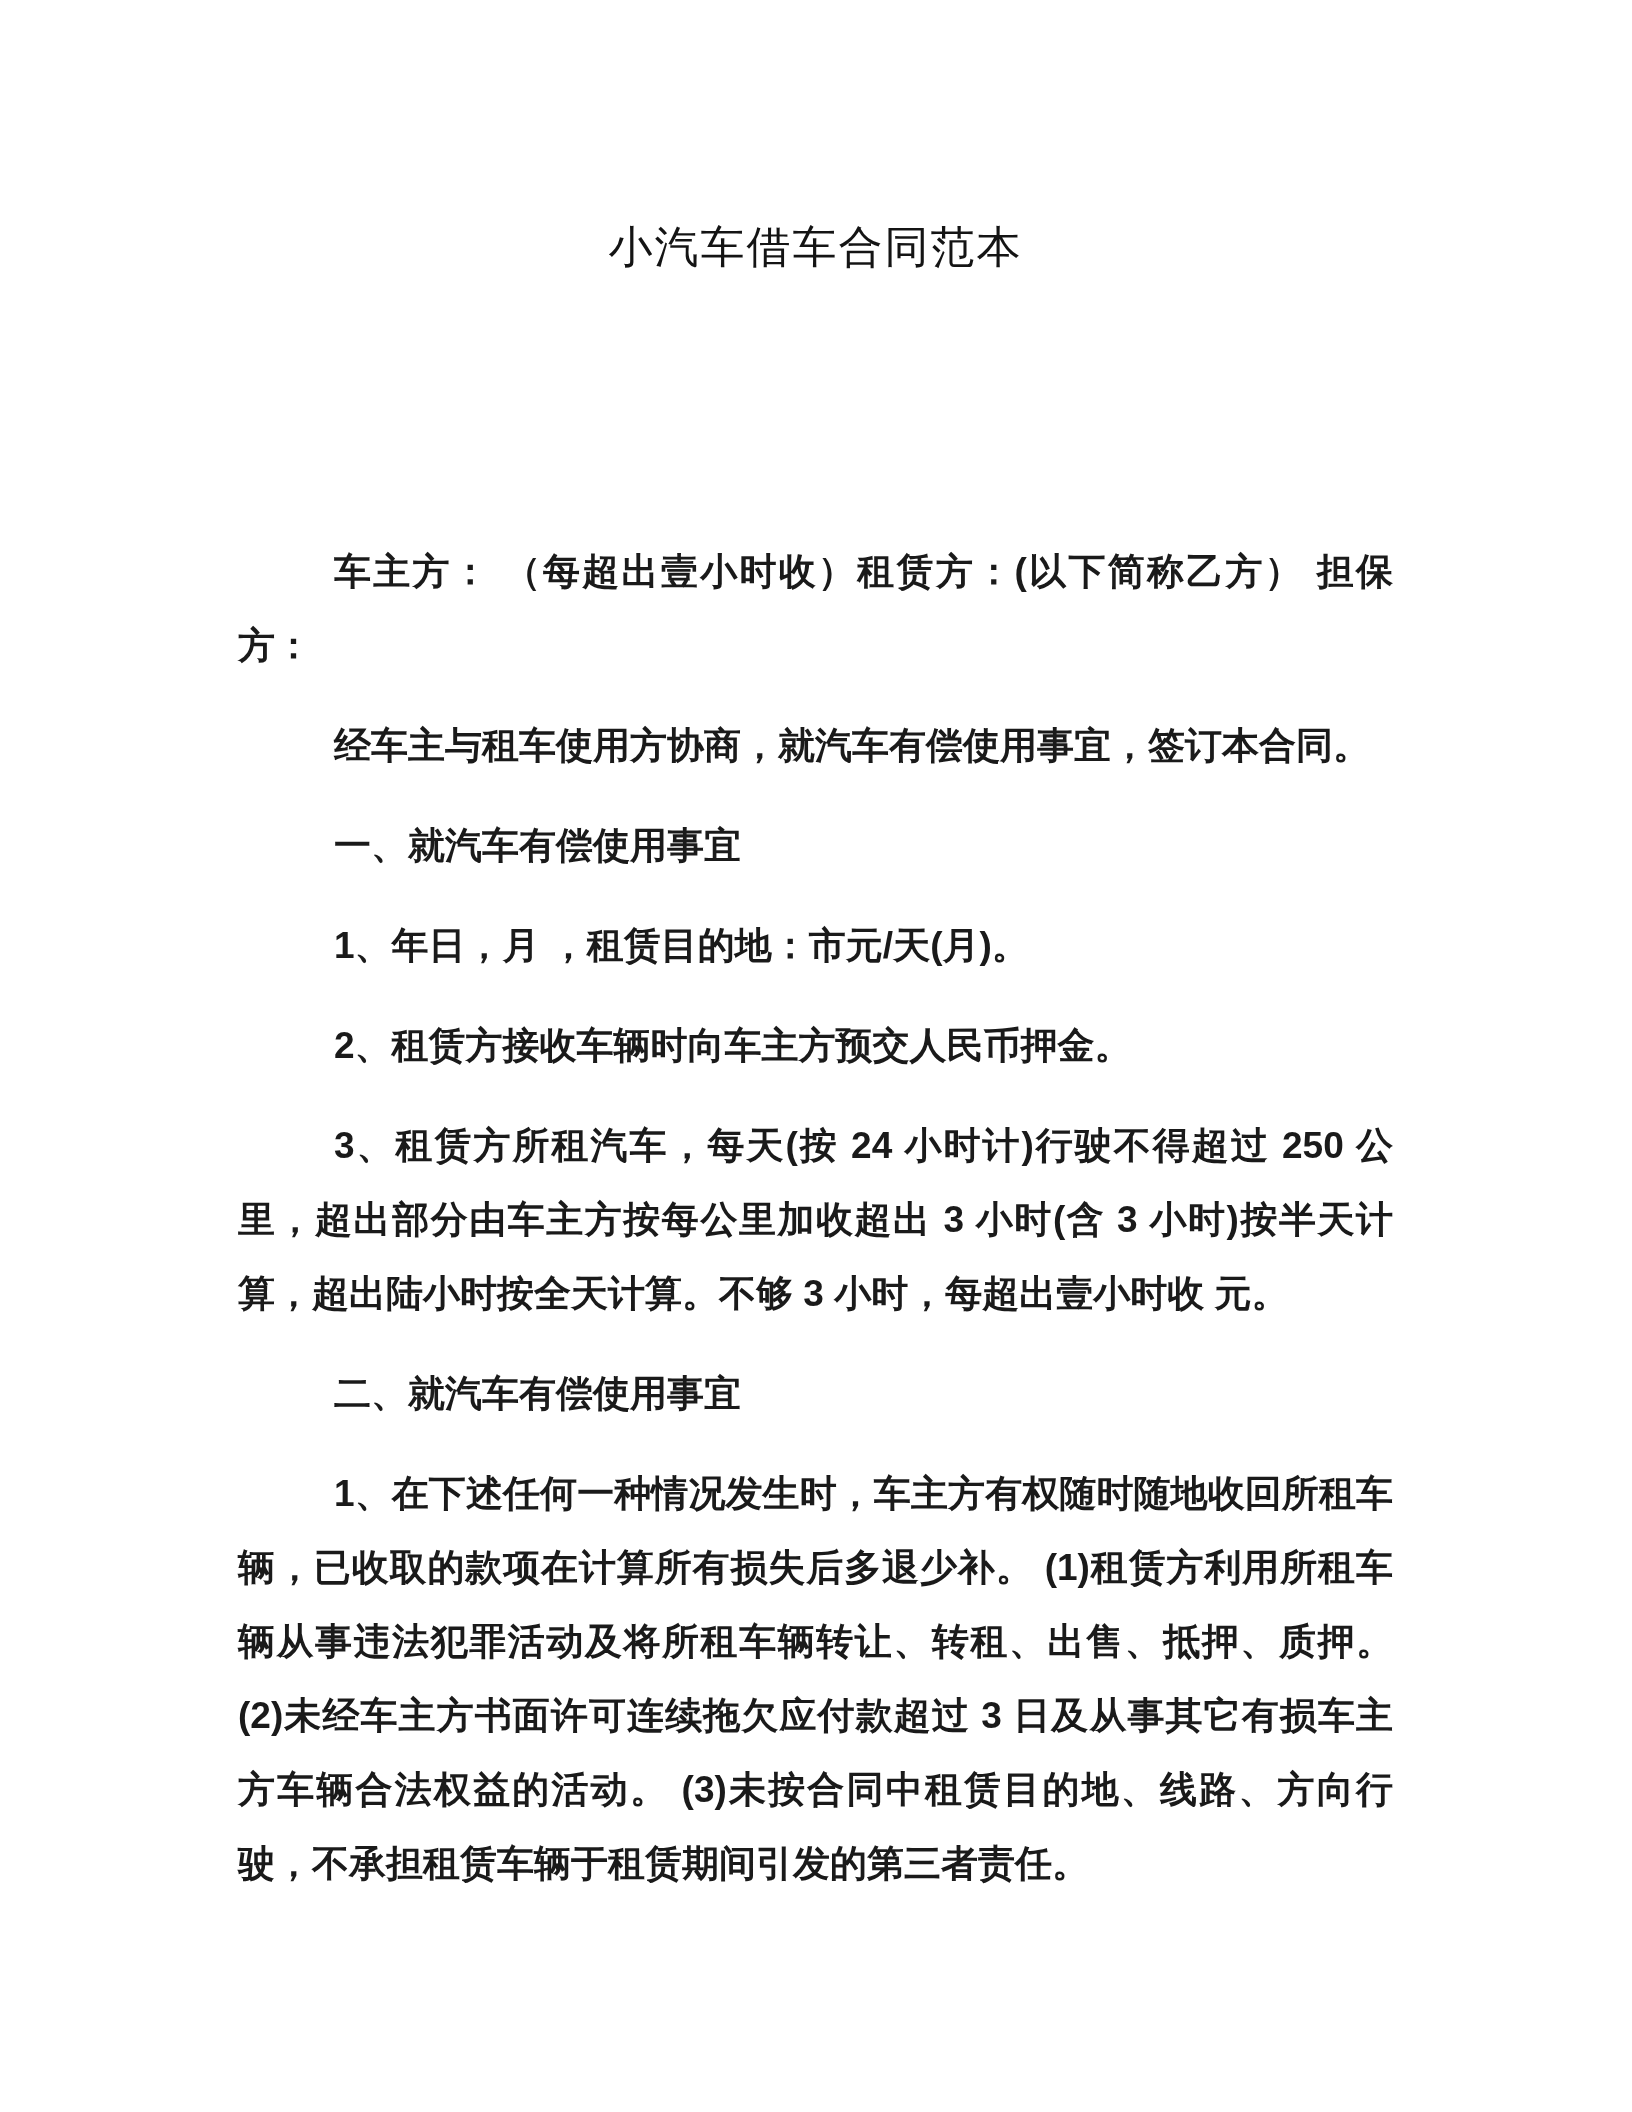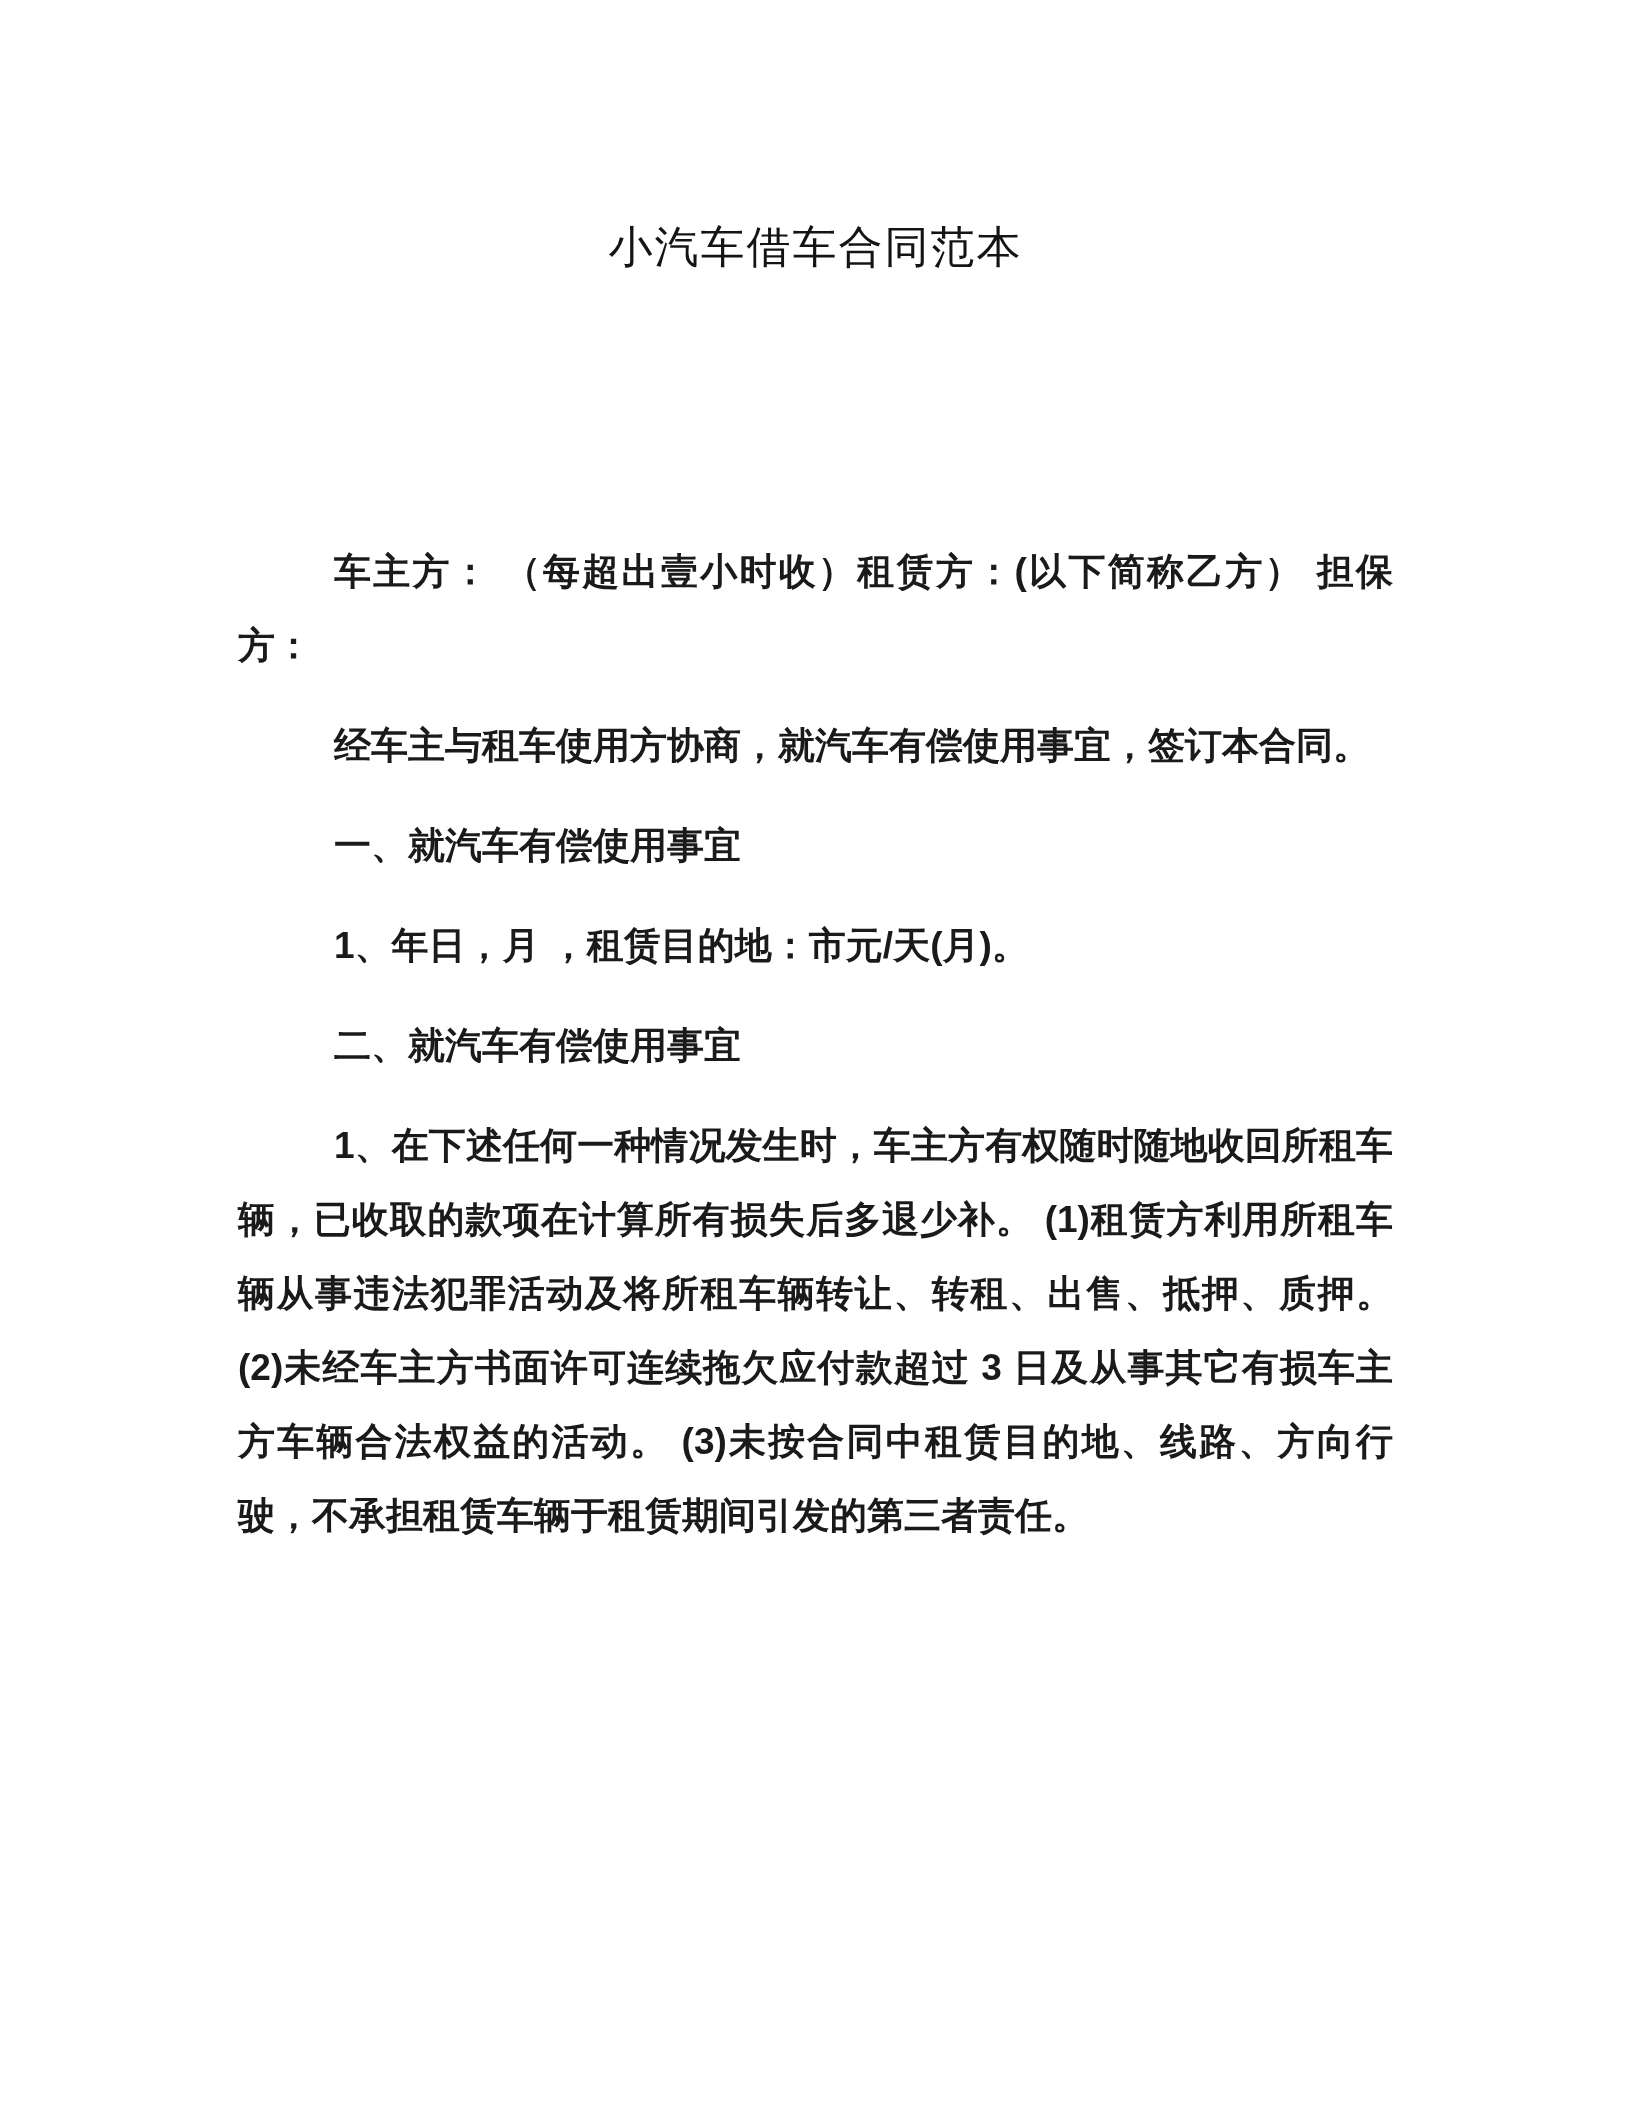--- a/index.html
+++ b/index.html
@@ -48,19 +48,21 @@
 
   <div class="doc-body">
     <p>车主方： （每超出壹小时收）租赁方：(以下简称乙方） 担保方：</p>
 
     <p>经车主与租车使用方协商，就汽车有偿使用事宜，签订本合同。</p>
 
     <p>一、就汽车有偿使用事宜</p>
 
     <p>1、年日，月 ，租赁目的地：市元/天(月)。</p>
 
+    <p>2、租赁方接收车辆时向车主方预交人民币押金。</p>
 
+    <p>3、租赁方所租汽车，每天(按 24 小时计)行驶不得超过 250 公里，超出部分由车主方按每公里加收超出 3 小时(含 3 小时)按半天计算，超出陆小时按全天计算。不够 3 小时，每超出壹小时收 元。</p>
 
     <p>二、就汽车有偿使用事宜</p>
 
     <p>1、在下述任何一种情况发生时，车主方有权随时随地收回所租车辆，已收取的款项在计算所有损失后多退少补。 (1)租赁方利用所租车辆从事违法犯罪活动及将所租车辆转让、转租、出售、抵押、质押。(2)未经车主方书面许可连续拖欠应付款超过 3 日及从事其它有损车主方车辆合法权益的活动。 (3)未按合同中租赁目的地、线路、方向行驶，不承担租赁车辆于租赁期间引发的第三者责任。</p>
   </div>
 </div>
 
 </body></html>

